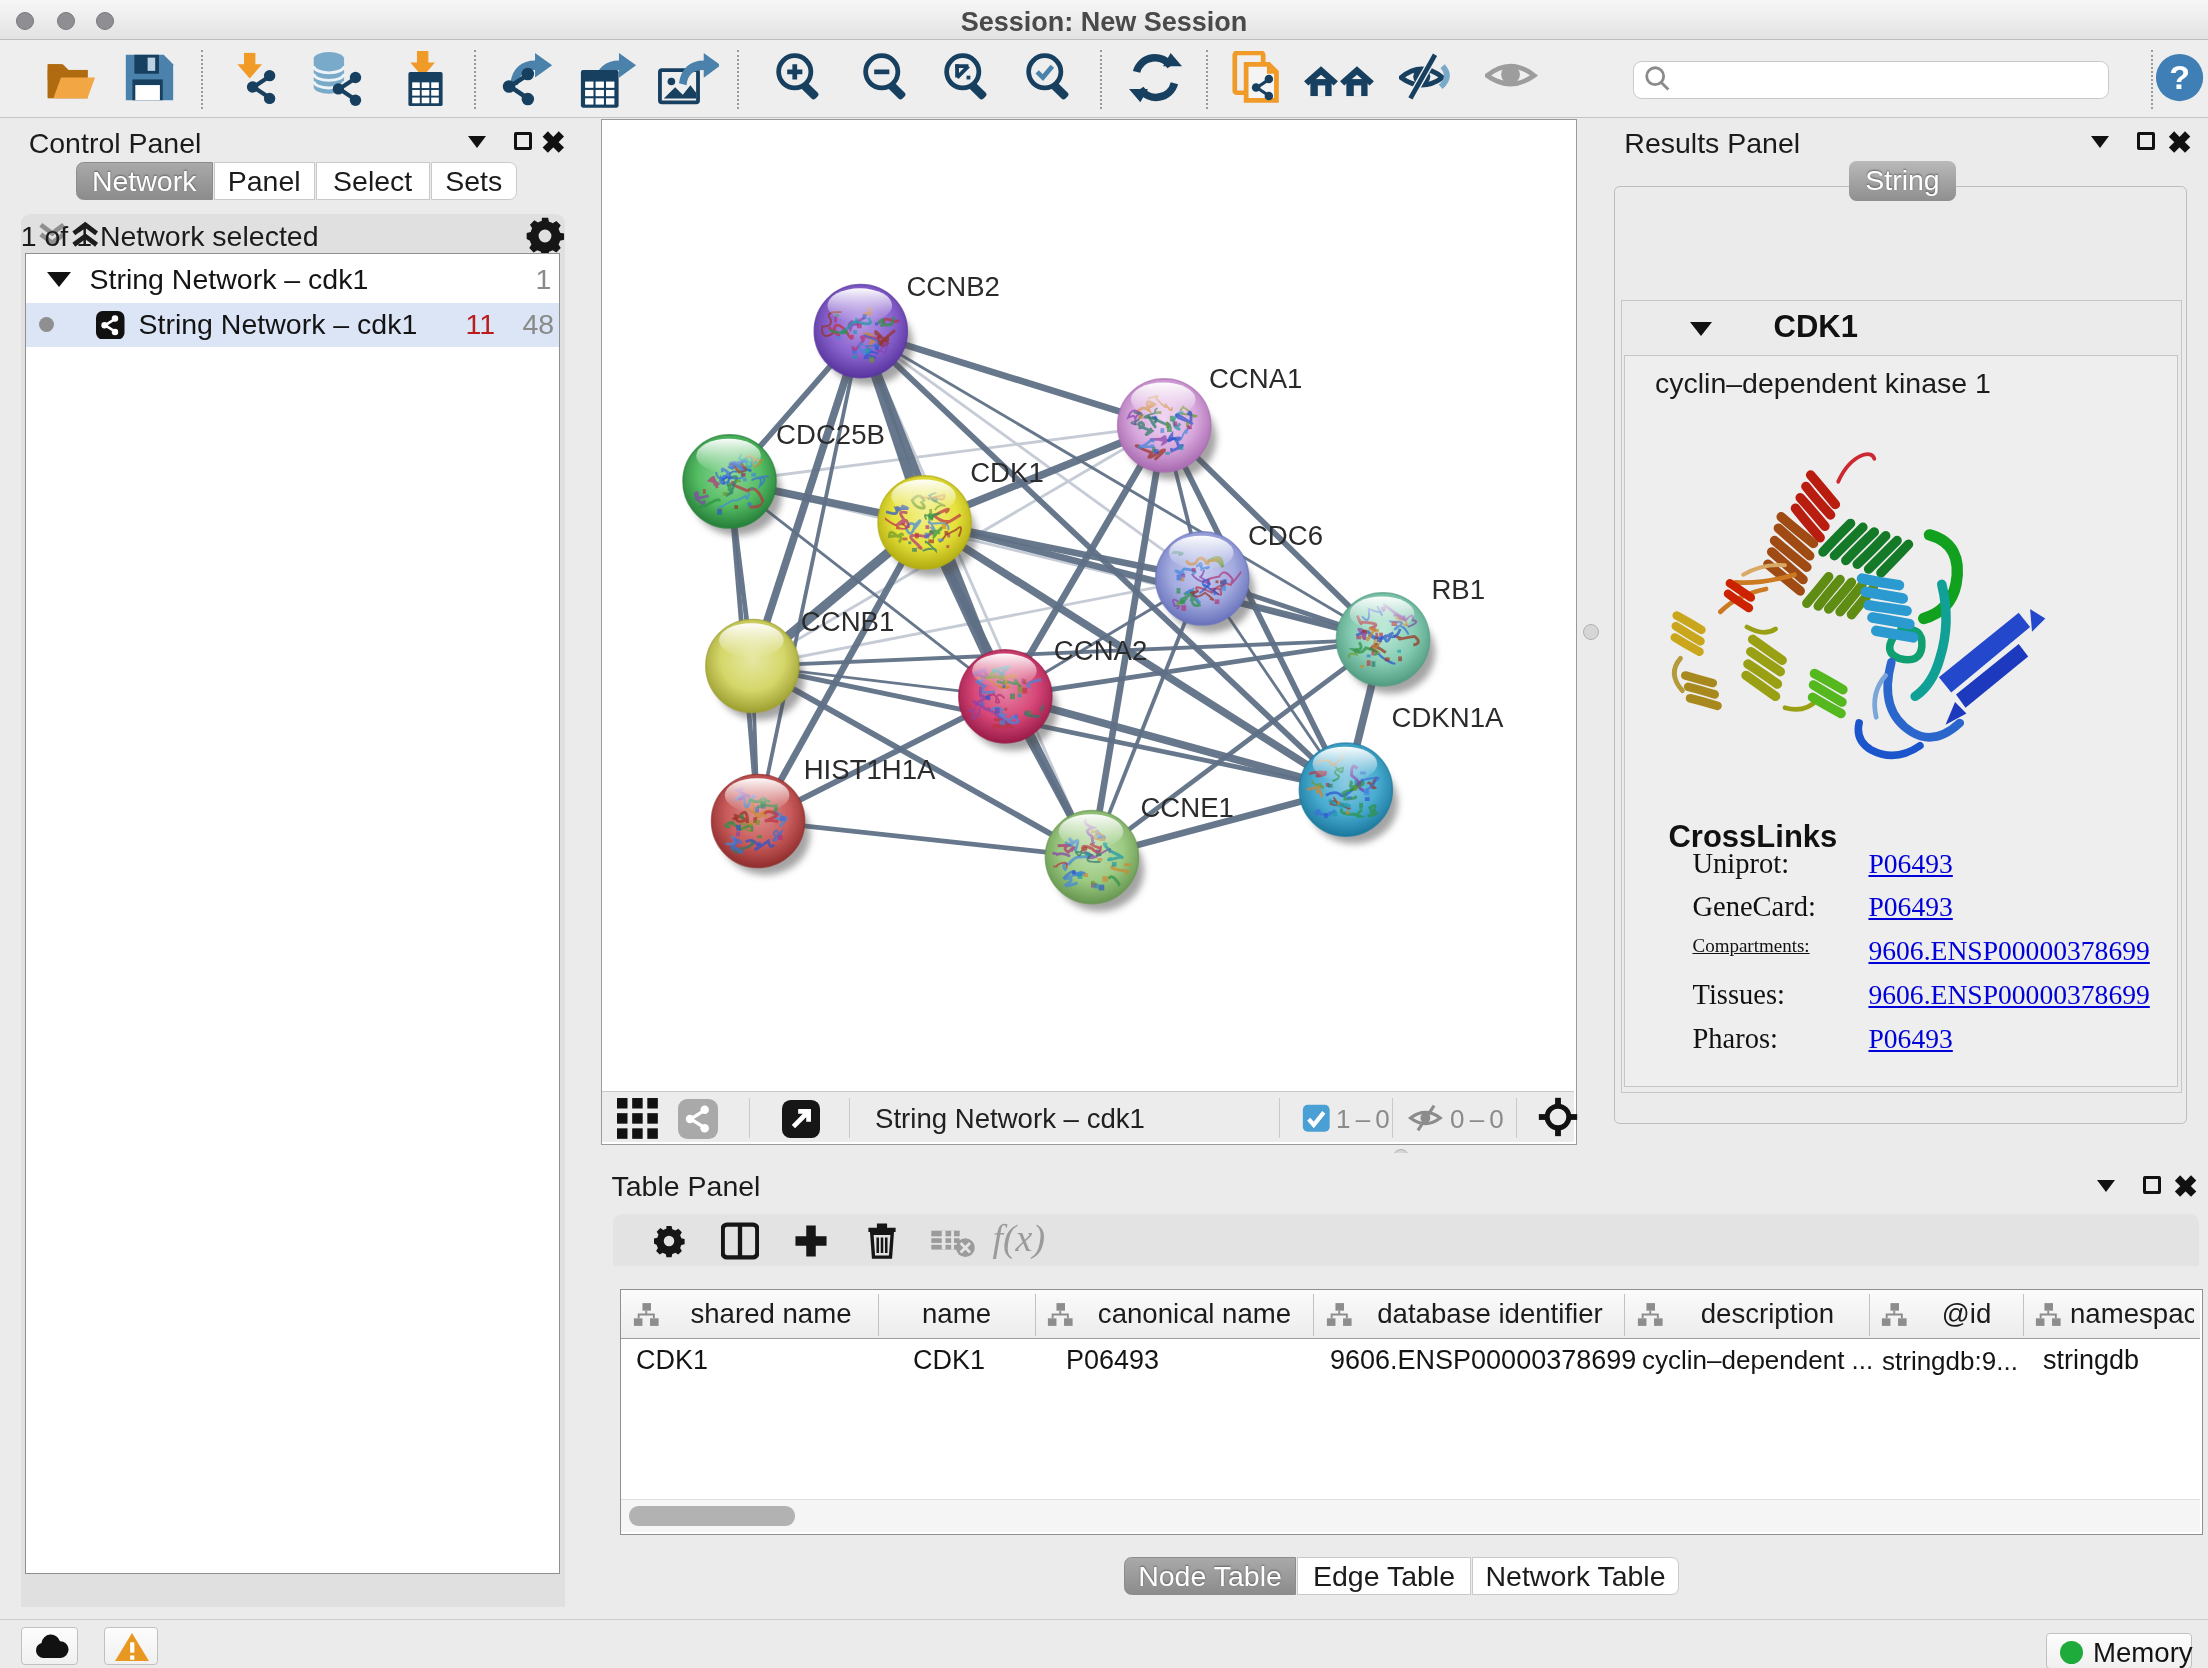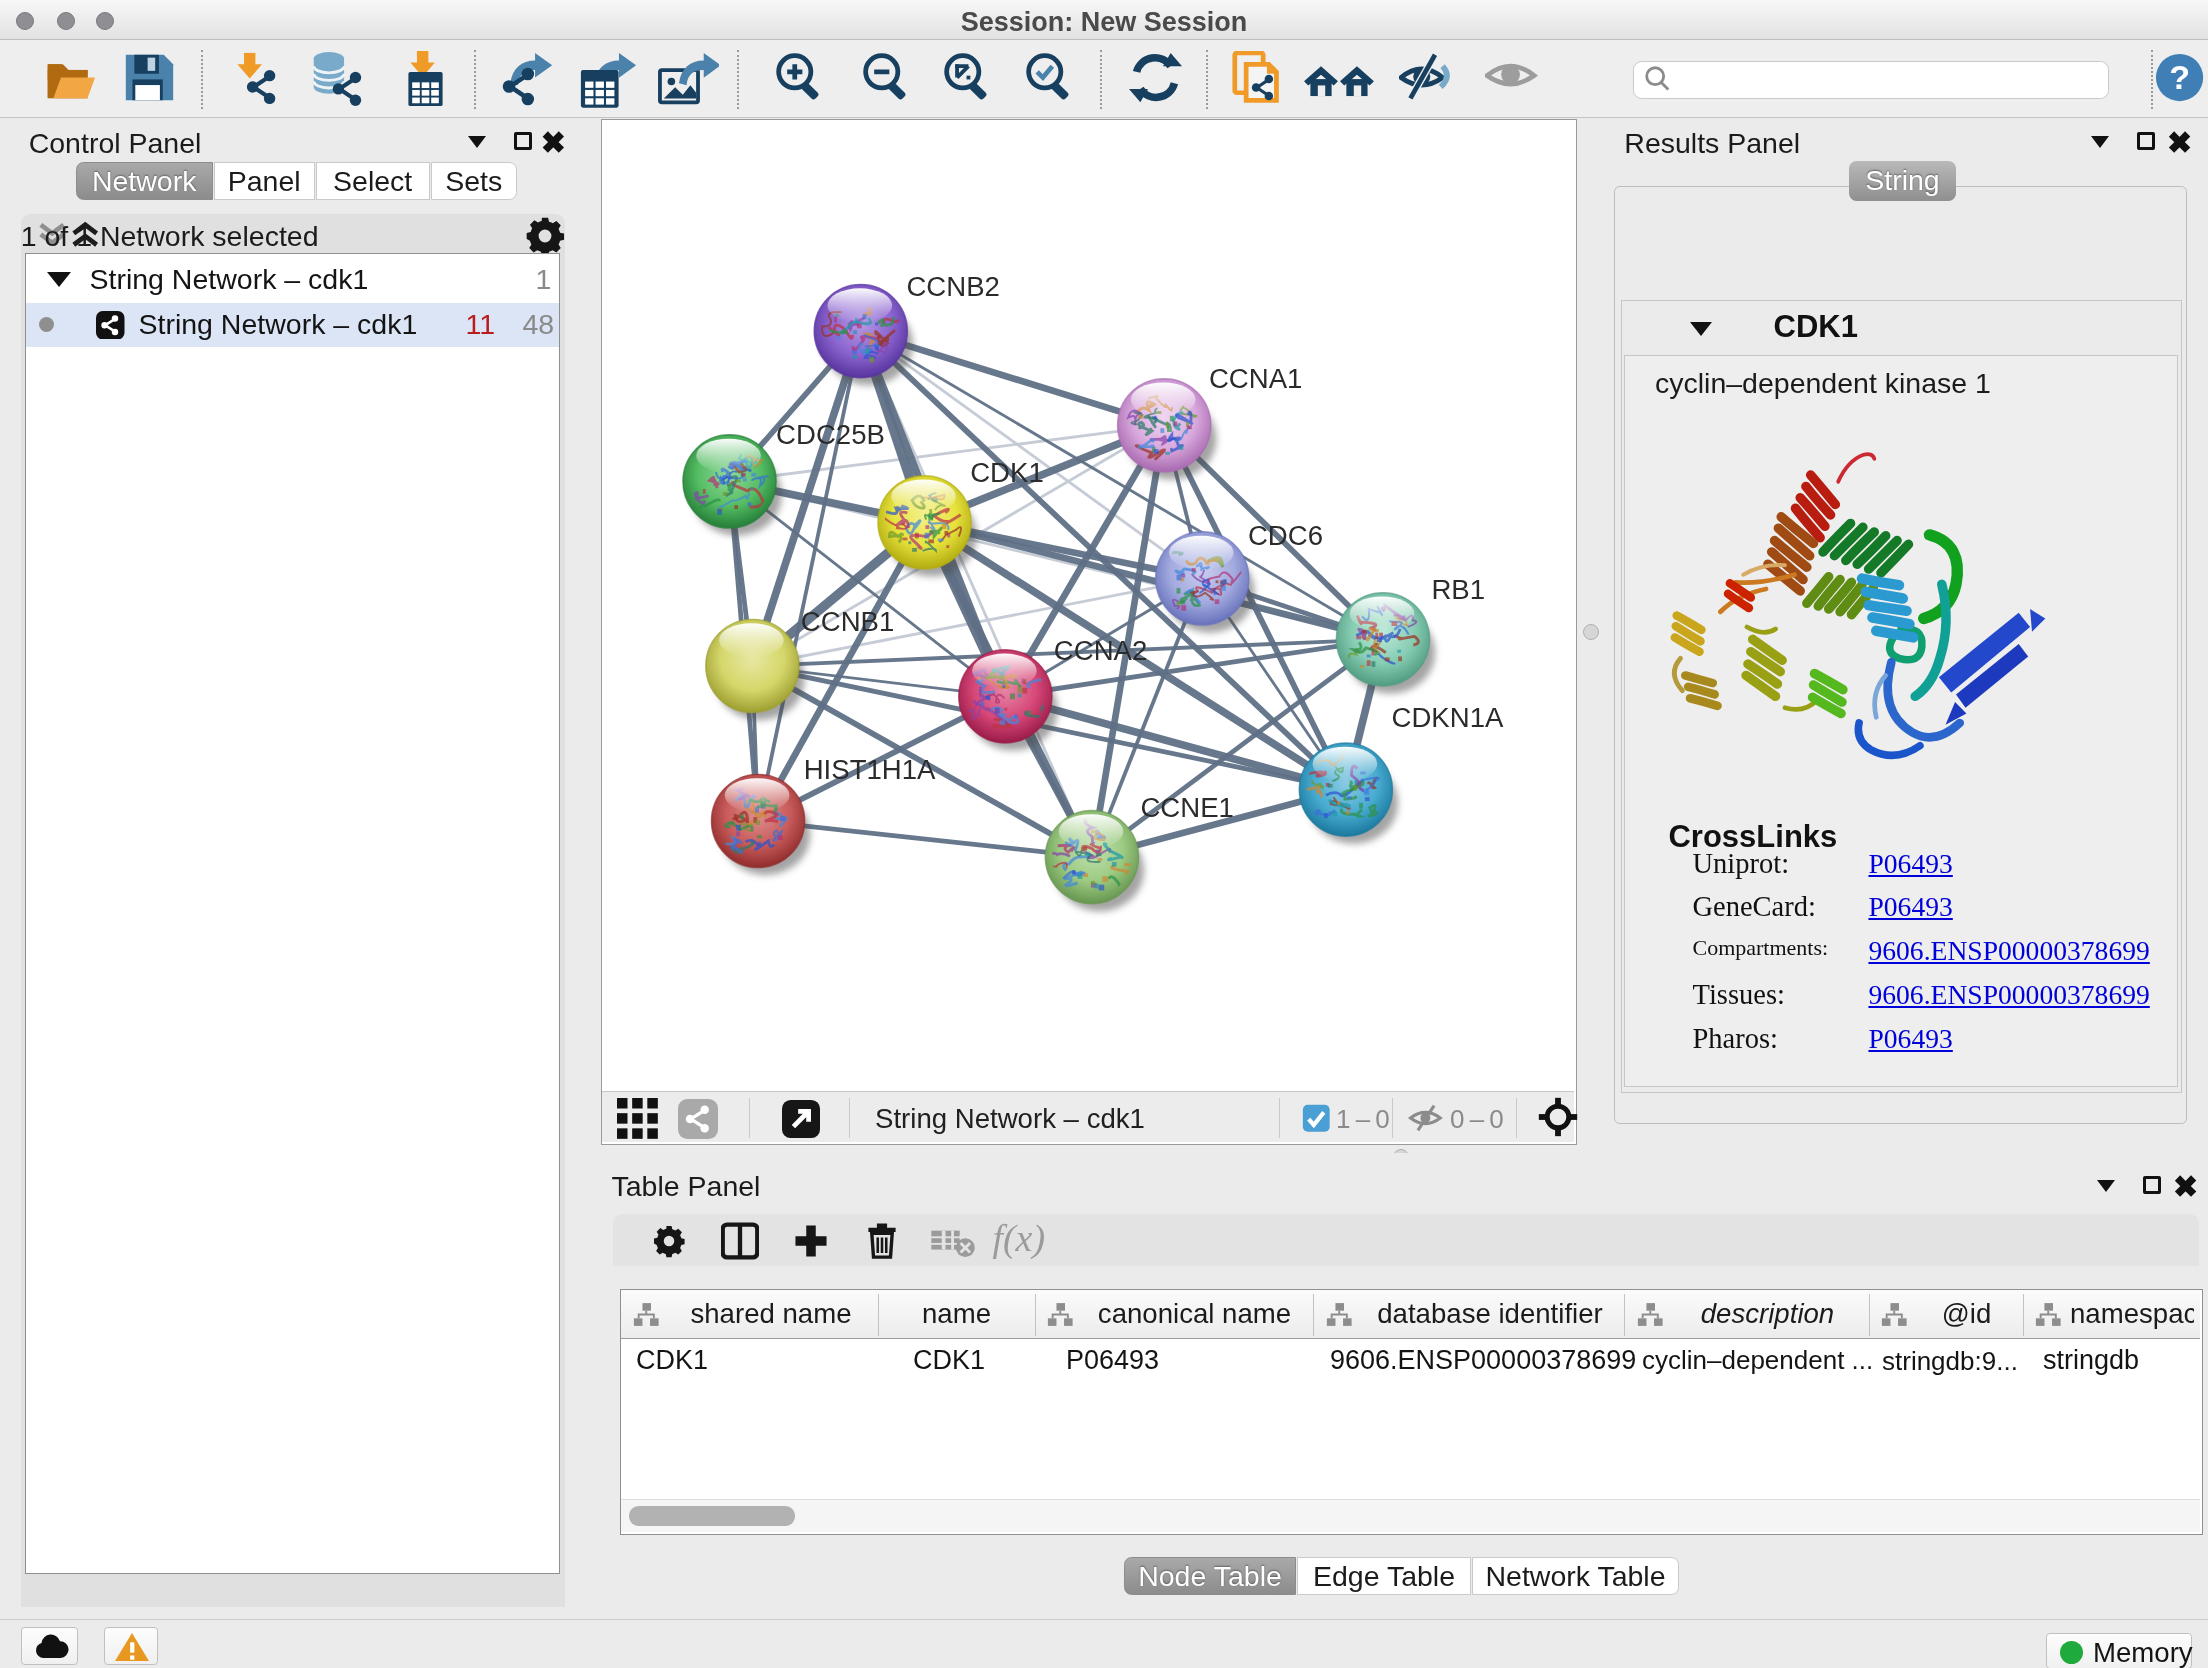--- a/index.html
+++ b/index.html
@@ -945,21 +945,21 @@
 <path d="M331 296 l-22 12 10 -24 z" fill="#1d3abf"></path>
 <path d="M252 242 q-14 52 22 74 q24 14 50 -10" fill="none" stroke="#2b66cc" stroke-width="9" stroke-linecap="round"></path>
 <path d="M282 330 q-26 18 -52 4 q-16 -10 -12 -28" fill="none" stroke="#1a55cc" stroke-width="8" stroke-linecap="round"></path>
 <path d="M236 300 q-6 -26 10 -44" fill="none" stroke="#7aa6d8" stroke-width="5" stroke-linecap="round"></path>
 </svg>
 <div class="abs" style="left:43px;top:463px;font-size:31px;font-weight:bold;font-family:Liberation Sans, sans-serif;color:#111;">CrossLinks</div>
 <div class="abs" style="left:67px;top:492px;font-size:28.5px;font-family:'Liberation Serif', serif;color:#111;">Uniprot:</div>
 <div class="abs" style="left:243px;top:492px;font-size:27.6px;font-family:'Liberation Serif', serif;color:#0000d8;text-decoration:underline;">P06493</div>
 <div class="abs" style="left:67px;top:535px;font-size:28.5px;font-family:'Liberation Serif', serif;color:#111;">GeneCard:</div>
 <div class="abs" style="left:243px;top:535px;font-size:27.6px;font-family:'Liberation Serif', serif;color:#0000d8;text-decoration:underline;">P06493</div>
-<div class="abs" style="left:67px;top:579px;font-size:22px;font-family:'Liberation Serif', serif;color:#111;">Compartments:</div>
+<div class="abs" style="left:67px;top:579px;font-size:19px;font-family:'Liberation Serif', serif;color:#111;text-decoration:underline;">Compartments:</div>
 <div class="abs" style="left:243px;top:579px;font-size:27.6px;font-family:'Liberation Serif', serif;color:#0000d8;text-decoration:underline;">9606.ENSP00000378699</div>
 <div class="abs" style="left:67px;top:623px;font-size:28.5px;font-family:'Liberation Serif', serif;color:#111;">Tissues:</div>
 <div class="abs" style="left:243px;top:623px;font-size:27.6px;font-family:'Liberation Serif', serif;color:#0000d8;text-decoration:underline;">9606.ENSP00000378699</div>
 <div class="abs" style="left:67px;top:667px;font-size:28.5px;font-family:'Liberation Serif', serif;color:#111;">Pharos:</div>
 <div class="abs" style="left:243px;top:667px;font-size:27.6px;font-family:'Liberation Serif', serif;color:#0000d8;text-decoration:underline;">P06493</div>
 </div>
 </div>
 </div>
 </div>
 <div id="tablepanel" class="abs">
@@ -1031,21 +1031,21 @@
 <div class="abs" style="left:740px;top:7.6px;width:258px;text-align:center;font-size:27.6px;color:#1b1b1b;white-space:nowrap;overflow:hidden;">database identifier</div>
 <div class="abs" style="left:1003px;top:3.8px;width:0;height:42px;border-left:1.9px solid #c2c2c2;"></div>
 <svg width="28.5" height="27" viewBox="0 0 30 28" style="position:absolute;left:1015px;top:11.4px;">
         <g fill="#8d8d8d">
           <rect x="11" y="2" width="9" height="8"></rect>
           <rect x="2" y="18" width="9" height="8"></rect>
           <rect x="19" y="18" width="9" height="8"></rect>
         </g>
         <path d="M15 10 v4 M7 18 v-4 h16 v4" stroke="#8d8d8d" stroke-width="2" fill="none"></path>
       </svg>
-<div class="abs" style="left:1051px;top:7.6px;width:191px;text-align:center;font-size:27.6px;color:#1b1b1b;white-space:nowrap;overflow:hidden;font-style:italic;">description</div>
+<div class="abs" style="left:1051px;top:7.6px;width:191px;text-align:center;font-size:27.6px;color:#1b1b1b;white-space:nowrap;overflow:hidden;">description</div>
 <div class="abs" style="left:1248px;top:3.8px;width:0;height:42px;border-left:1.9px solid #c2c2c2;"></div>
 <svg width="28.5" height="27" viewBox="0 0 30 28" style="position:absolute;left:1259px;top:11.4px;">
         <g fill="#8d8d8d">
           <rect x="11" y="2" width="9" height="8"></rect>
           <rect x="2" y="18" width="9" height="8"></rect>
           <rect x="19" y="18" width="9" height="8"></rect>
         </g>
         <path d="M15 10 v4 M7 18 v-4 h16 v4" stroke="#8d8d8d" stroke-width="2" fill="none"></path>
       </svg>
 <div class="abs" style="left:1295px;top:7.6px;width:101px;text-align:center;font-size:27.6px;color:#1b1b1b;white-space:nowrap;overflow:hidden;">@id</div>

